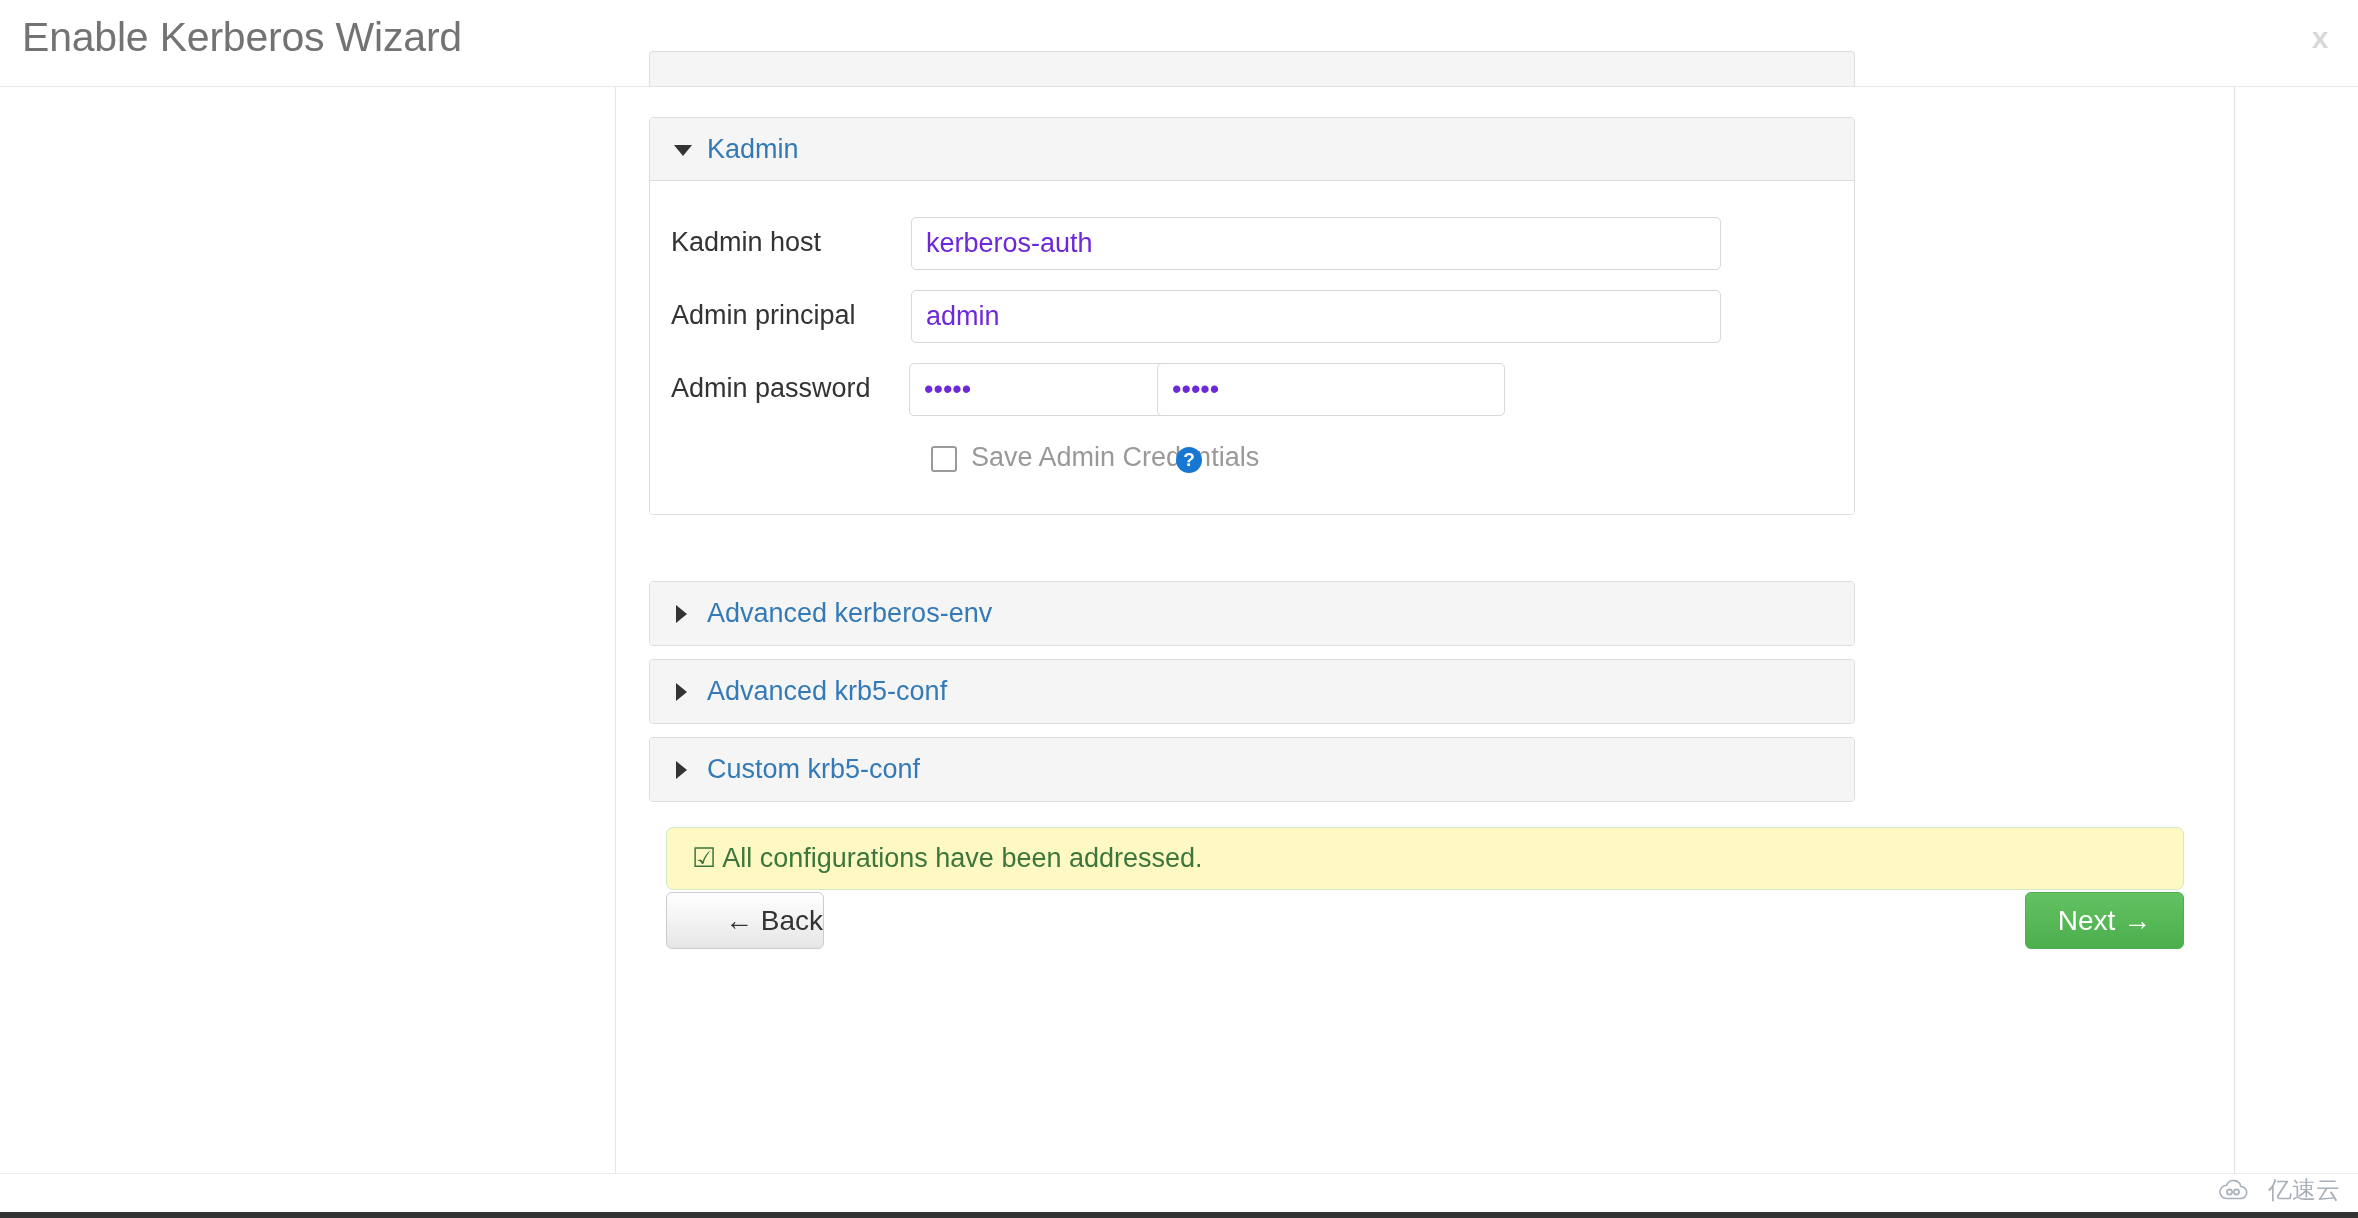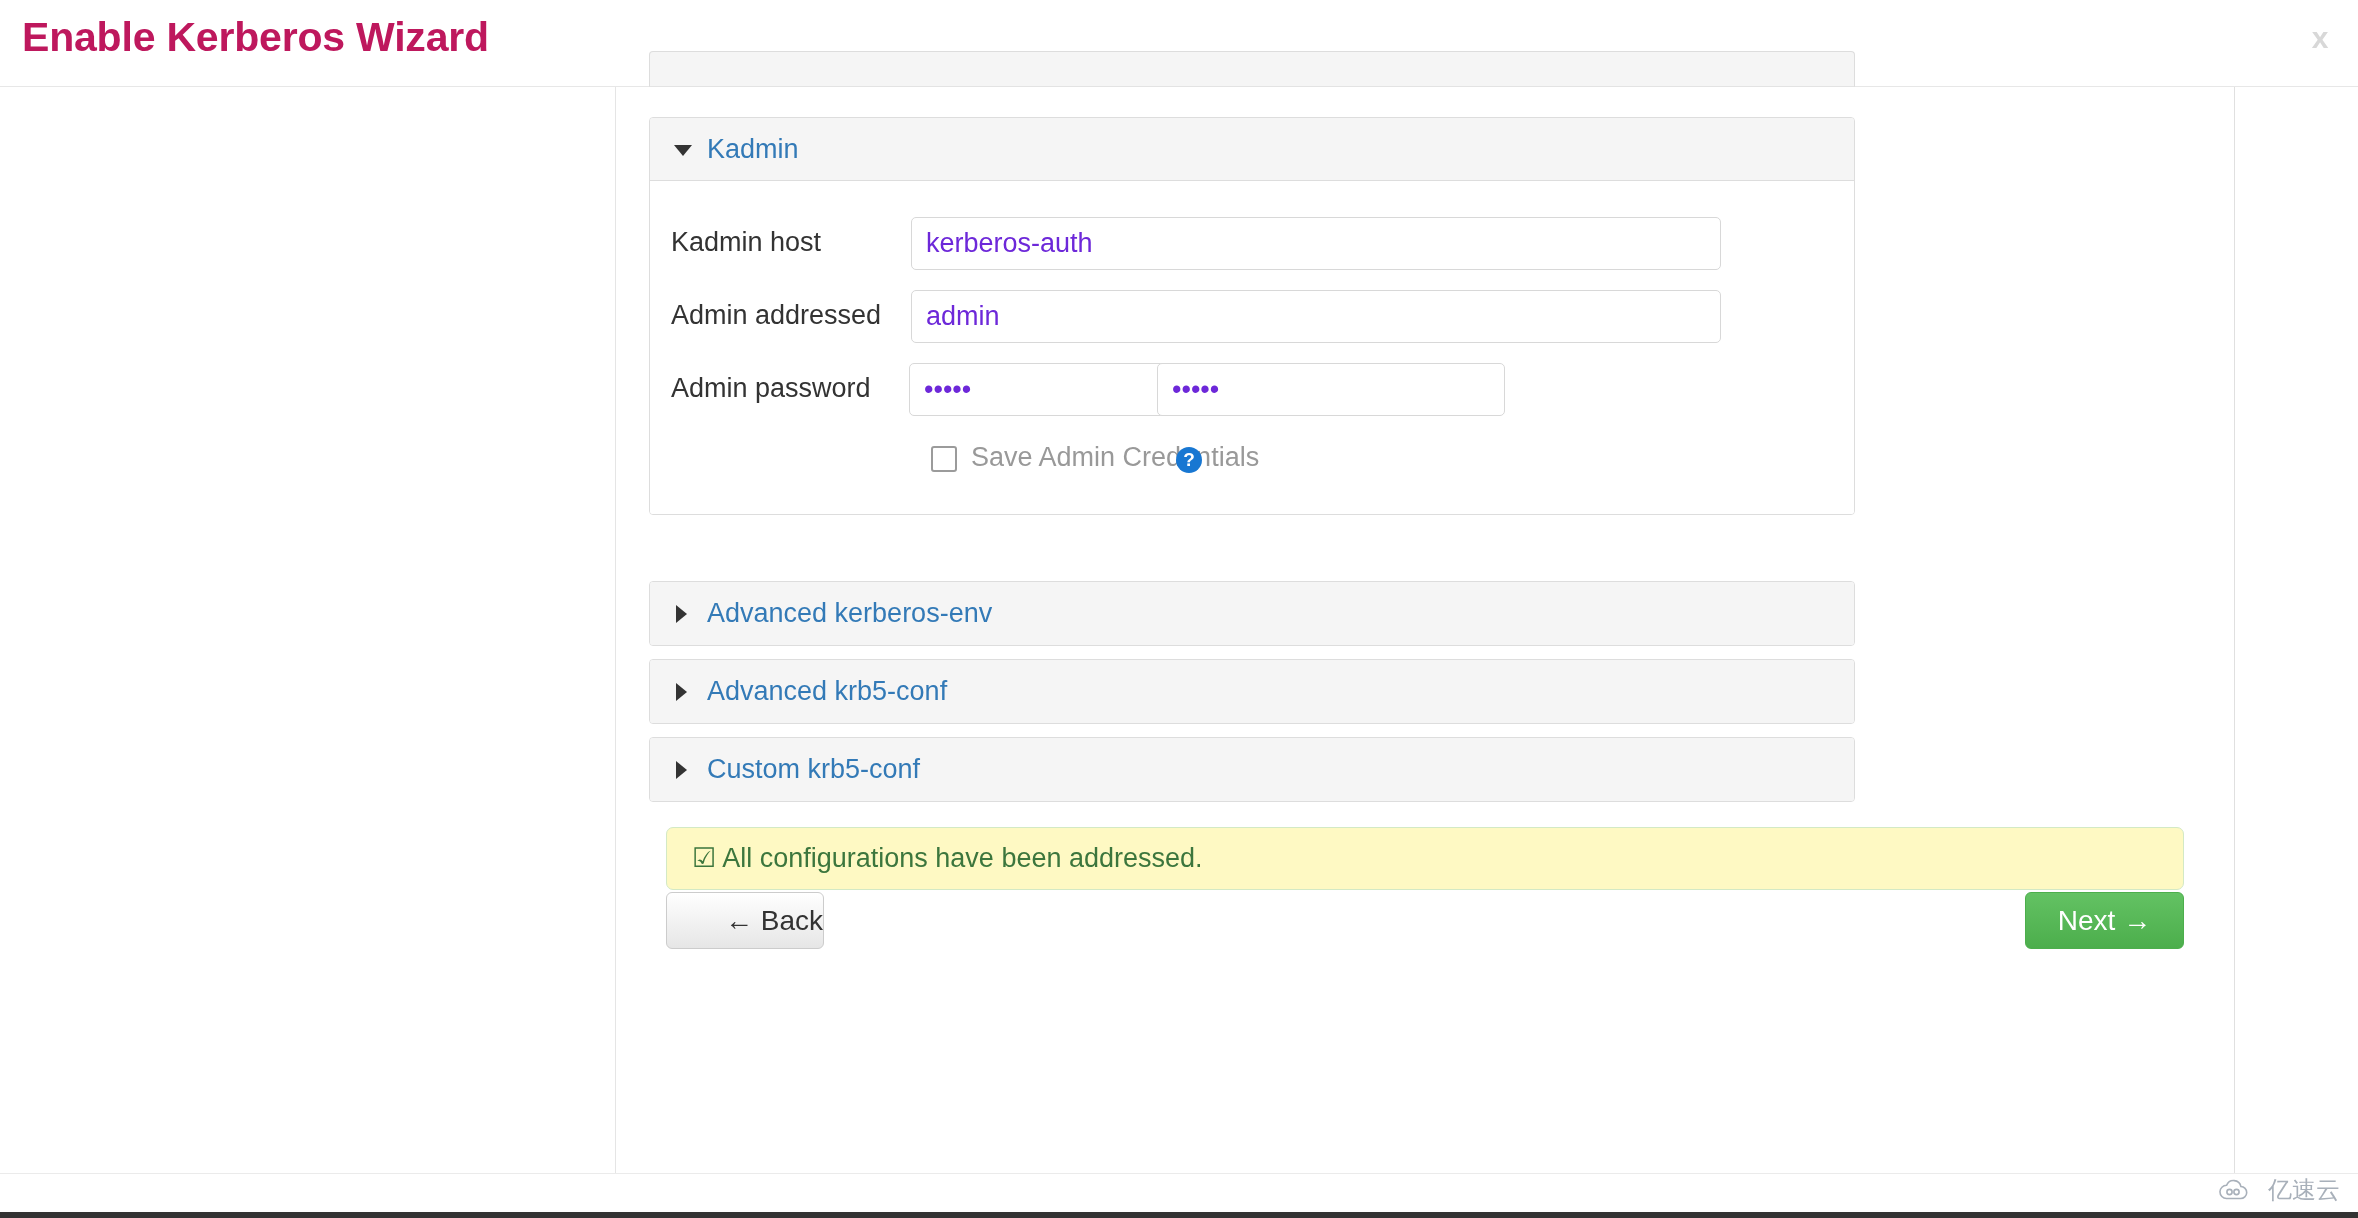--- a/index.html
+++ b/index.html
@@ -16,22 +16,22 @@
     position: absolute;
     left: 0; top: 0;
     width: 2358px; height: 87px;
     background: #ffffff;
     border-bottom: 1px solid #e7e7e7;
   }
   .wizard-title {
     position: absolute;
     left: 22px; top: 14px;
     font-size: 41px;
-    font-weight: bold;
-    color: #be185d;
+    font-weight: normal;
+    color: #737373;
     letter-spacing: -0.2px;
   }
   .close-btn {
     position: absolute;
     right: 18px; top: 18px;
     width: 40px; height: 40px;
     line-height: 40px;
     text-align: center;
     font-size: 30px;
     font-weight: bold;
@@ -281,21 +281,21 @@
         <span class="panel-title">Kadmin</span>
       </div>
       <div class="panel-body">
 
         <div class="form-row">
           <span class="form-label">Kadmin host</span>
           <input class="form-control fc-wide" type="text" value="kerberos-auth" style="">
         </div>
 
         <div class="form-row">
-          <span class="form-label">Admin addressed</span>
+          <span class="form-label">Admin principal</span>
           <input class="form-control fc-wide" type="text" value="admin" style="">
         </div>
 
         <div class="form-row">
           <span class="form-label">Admin password</span>
           <input class="form-control fc-half-a" type="text" value="•••••" style="">
           <input class="form-control fc-half-b" type="text" value="•••••" style="">
         </div>
 
         <div class="checkbox-row">

